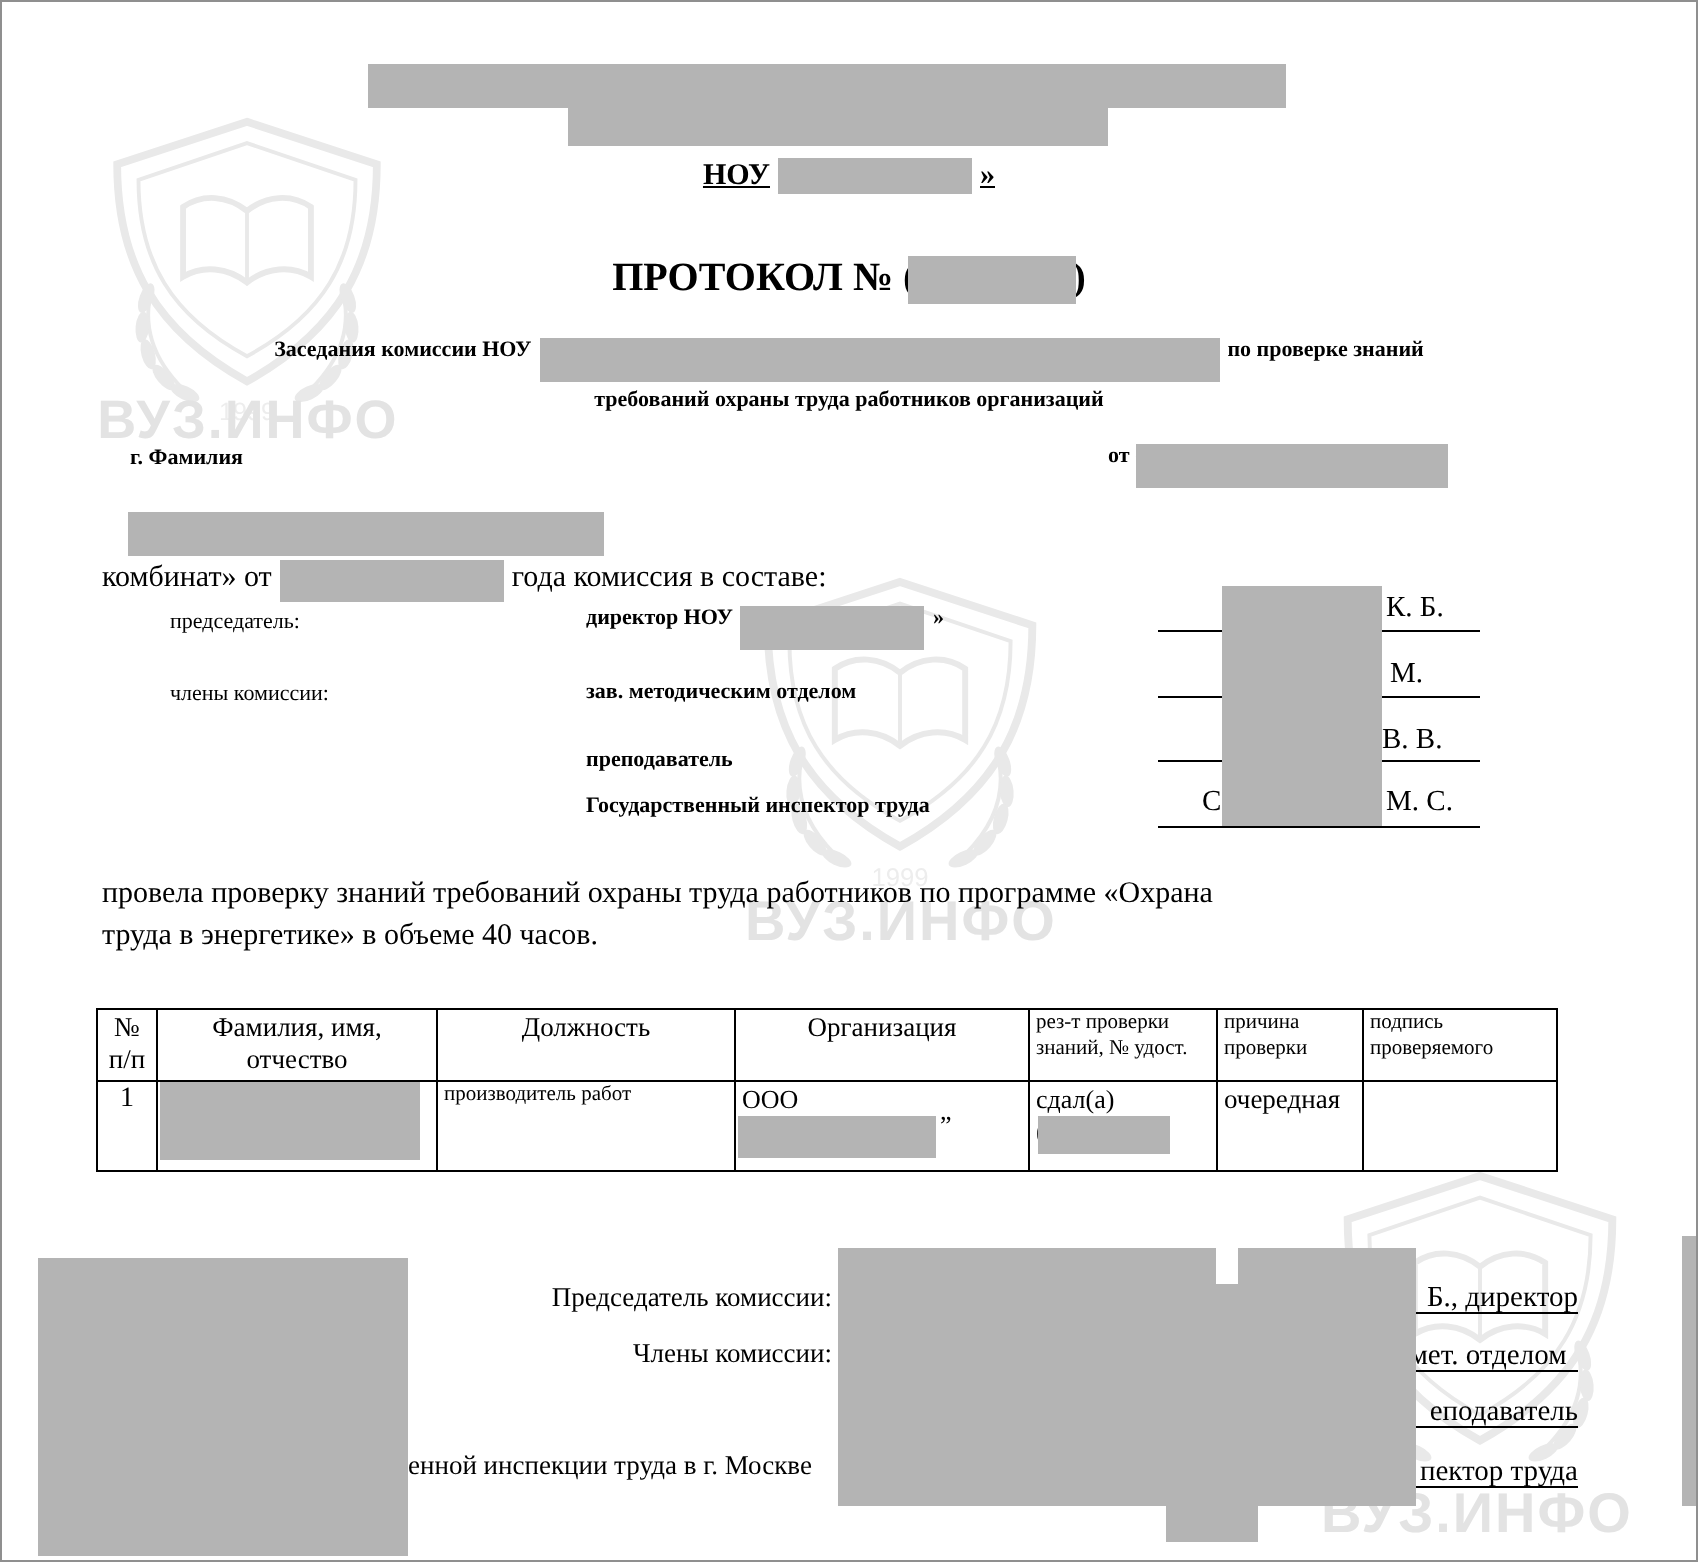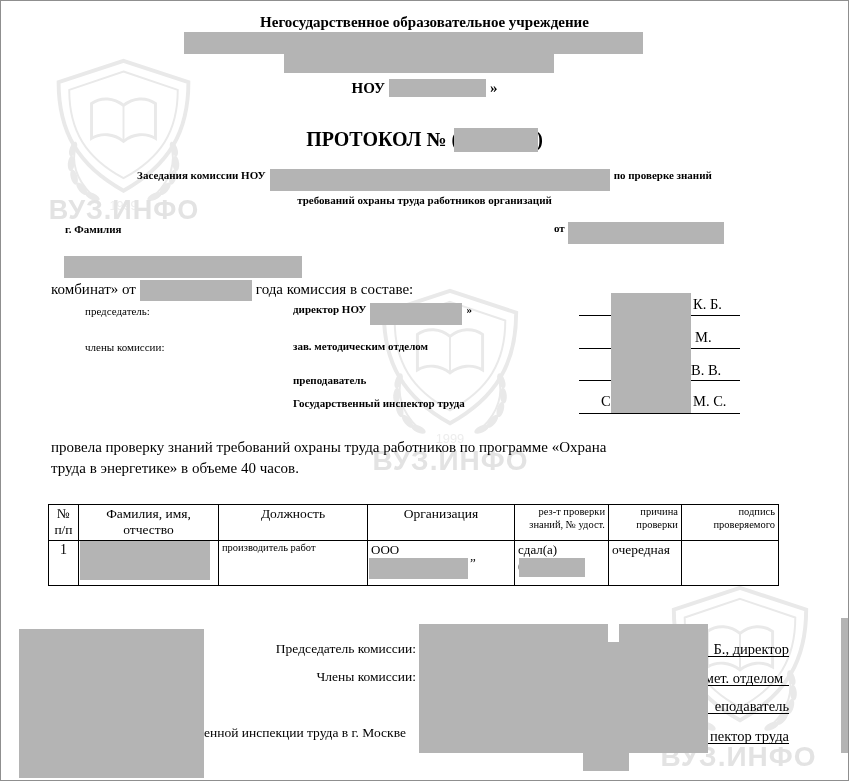--- a/index.html
+++ b/index.html
@@ -17,21 +17,21 @@
   .sig-underline{position:absolute;height:0;border-bottom:1.5px solid #000;z-index:1;}
   .frag{position:absolute;font-size:14.5px;z-index:2;}
   .wm-text{position:absolute;font-family:"Liberation Sans",sans-serif;font-weight:bold;
            font-size:27px;letter-spacing:1px;color:#e3e3e3;text-align:center;z-index:0;}
   .wm-svg{position:absolute;z-index:0;}
   table.doc{position:absolute;left:47px;top:503px;width:730px;border-collapse:collapse;
             table-layout:fixed;z-index:2;}
   table.doc td{border:1px solid #000;vertical-align:top;padding:1px 3px;position:relative;
                font-family:"Liberation Serif",serif;}
   .hc{text-align:center;font-size:13.5px;line-height:1.15;padding-top:2px;}
-  .hs{text-align:right;font-size:10.5px;line-height:1.2;}
+  .hs{text-align:left;font-size:10.5px;line-height:1.2;}
   .z3{z-index:3;}
   .z4{z-index:4;background:#fff;}
 </style>
 </head>
 <body>
 
 <div class="page">
 
   <svg class="wm-svg" style="left:40px;top:56px;" width="165" height="155" viewBox="0 0 170 160">
     <g fill="none" stroke="#e9e9e9">
@@ -101,26 +101,25 @@
       <ellipse cx="53" cy="144" rx="3.5" ry="8" transform="rotate(-65 53 144)"></ellipse>
       <ellipse cx="137" cy="95" rx="3.5" ry="8" transform="rotate(-20 137 95)"></ellipse>
       <ellipse cx="139" cy="110" rx="3.5" ry="8" transform="rotate(-5 139 110)"></ellipse>
       <ellipse cx="136" cy="124" rx="3.5" ry="8" transform="rotate(15 136 124)"></ellipse>
       <ellipse cx="128" cy="136" rx="3.5" ry="8" transform="rotate(40 128 136)"></ellipse>
       <ellipse cx="117" cy="144" rx="3.5" ry="8" transform="rotate(65 117 144)"></ellipse>
     </g>
   </svg>
   <div class="wm-text" style="left:650px;top:740px;width:175px;font-size:28px;">ВУЗ.ИНФО</div>
 
-  <div class="abs ctr b t15" style="top:12px;z-index:2;">Негосударственное образовательное учреждение</div>
 
   <div class="red z3" style="left:183px;top:31px;width:459px;height:22px;"></div>
   <div class="red z3" style="left:283px;top:53px;width:270px;height:19px;"></div>
 
-  <div class="abs ctr b t15" style="top:78px;z-index:2;">
+  <div class="abs ctr b t15" style="top:78px;z-index:2;text-decoration:underline;">
     <span>НОУ</span>
     <span class="red" style="position:relative;display:inline-block;width:97px;height:18px;"></span>
     <span>»</span>
   </div>
 
   <div class="abs ctr b" style="top:127px;font-size:20px;z-index:2;">
     <span>ПРОТОКОЛ № (</span>
     <span class="red" style="position:relative;display:inline-block;width:84px;height:24px;margin-left:-8px;"></span>
     <span style="margin-left:-6px;">)</span>
   </div>

